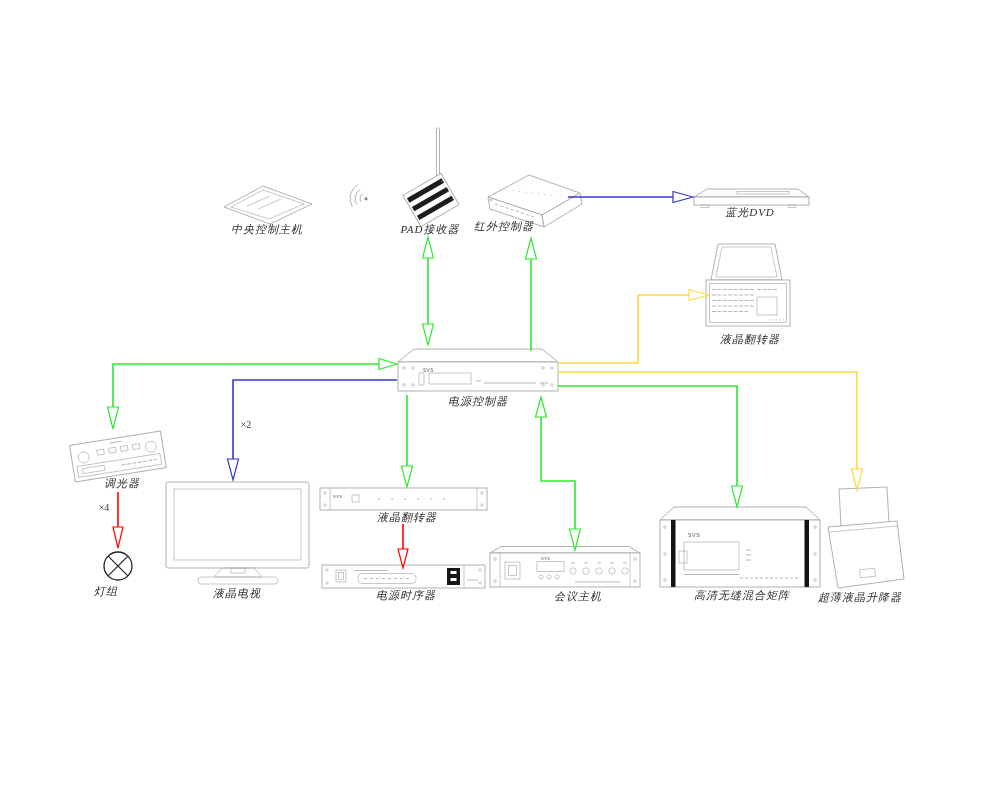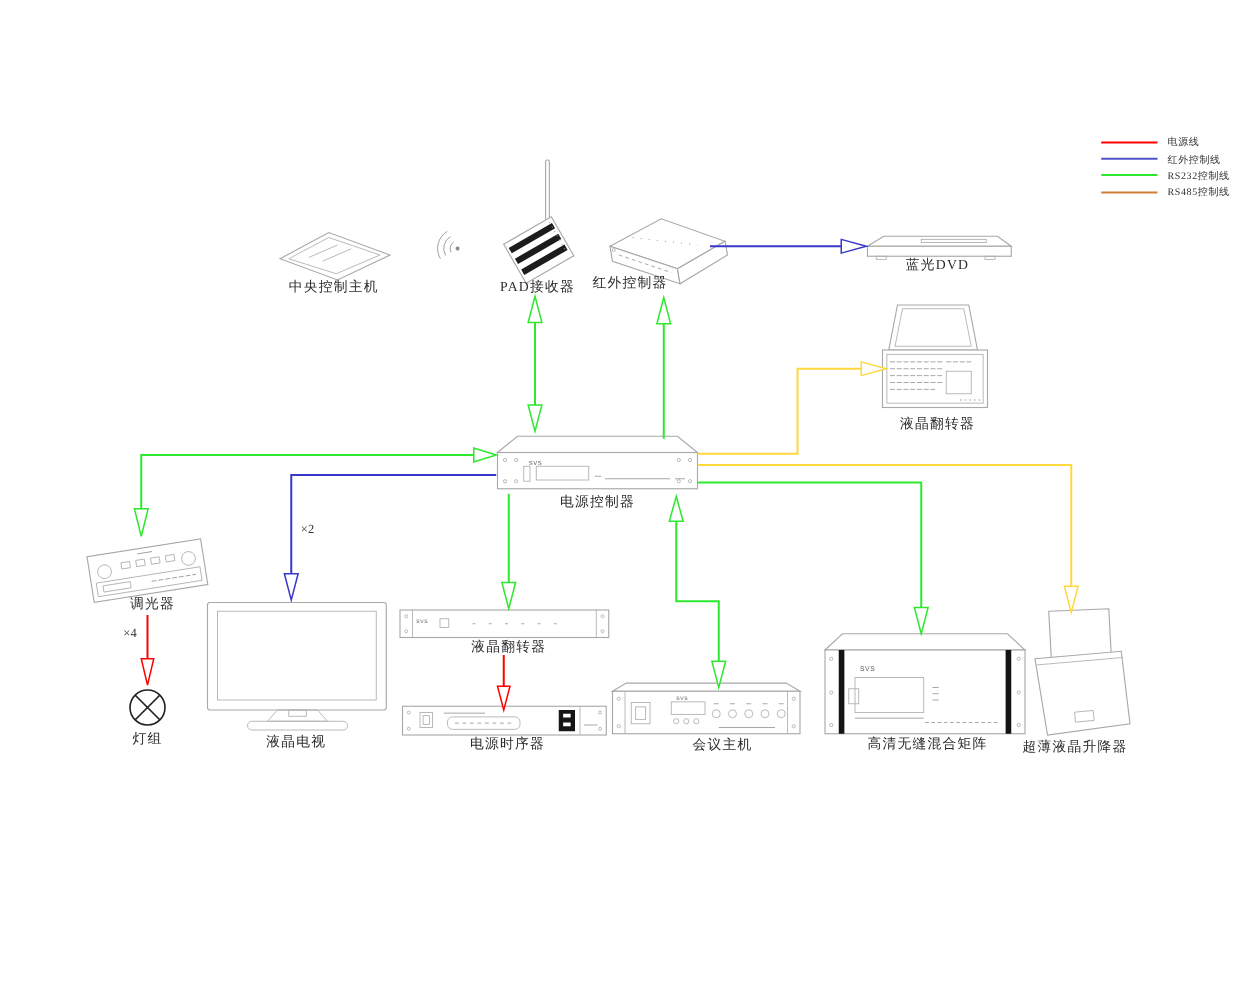--- a/index.html
+++ b/index.html
@@ -1,20 +1,20 @@
 <!DOCTYPE html>
 <html><head>
 <meta charset="utf-8">
 <style>
   html,body{margin:0;padding:0;background:#ffffff;}
   .canvas{position:relative;width:1000px;height:800px;background:#ffffff;overflow:hidden;
           font-family:"Liberation Serif", serif;}
   svg.art{position:absolute;left:0;top:0;}
   .lbl{position:absolute;transform:translate(-50%,-50%);white-space:nowrap;
-       font-size:11px;letter-spacing:1px;color:#2b2b2b;z-index:2;}
+       font-size:11px;letter-spacing:1px;color:#2b2b2b;z-index:2;font-style:italic;}
   .anno{position:absolute;transform:translate(-50%,-50%);white-space:nowrap;
        font-size:10px;letter-spacing:0;color:#333;z-index:2;}
   .legend{position:absolute;left:880px;top:107px;z-index:2;}
   .legend-row{display:flex;align-items:center;gap:6px;height:13.4px;}
   .legend-row span{font-size:8px;color:#333;letter-spacing:0.5px;}
   .dev{fill:#ffffff;stroke:#a8a8a8;stroke-width:0.9;}
   .dev2{fill:none;stroke:#b0b0b0;stroke-width:0.7;}
   .wire{fill:none;stroke-width:1.6;}
   .head{fill:#ffffff;stroke-width:1.2;}
   .tsim{stroke:#9a9a9a;stroke-width:0.7;fill:none;}
@@ -280,51 +280,25 @@
 
 </svg>
 
 <div class="lbl" style="left:267px;top:229px">中央控制主机</div>
 <div class="lbl" style="left:430px;top:229px">PAD接收器</div>
 <div class="lbl" style="left:504px;top:226px">红外控制器</div>
 <div class="lbl" style="left:750px;top:212px">蓝光DVD</div>
 <div class="lbl" style="left:750px;top:339px">液晶翻转器</div>
 <div class="lbl" style="left:478px;top:401px">电源控制器</div>
 <div class="lbl" style="left:122px;top:483px">调光器</div>
-<div class="lbl" style="left:118px;top:591px">灯组</div>
+<div class="lbl" style="left:106px;top:591px">灯组</div>
 <div class="lbl" style="left:237px;top:593px">液晶电视</div>
 <div class="lbl" style="left:407px;top:517px">液晶翻转器</div>
 <div class="lbl" style="left:406px;top:595px">电源时序器</div>
 <div class="lbl" style="left:578px;top:596px">会议主机</div>
 <div class="lbl" style="left:742px;top:595px">高清无缝混合矩阵</div>
 <div class="lbl" style="left:860px;top:597px">超薄液晶升降器</div>
 
 <div class="anno" style="left:246px;top:424px">×2</div>
 <div class="anno" style="left:104px;top:507px">×4</div>
 
-<div class="legend">
-  <div class="legend-row">
-    <svg width="48" height="6">
-          <line x1="1" y1="3" x2="46" y2="3" stroke-width="1.5" stroke="#ff0000"></line>
-        </svg>
-    <span>电源线</span>
-  </div>
-  <div class="legend-row">
-    <svg width="48" height="6">
-          <line x1="1" y1="3" x2="46" y2="3" stroke-width="1.5" stroke="#5252cc"></line>
-        </svg>
-    <span>红外控制线</span>
-  </div>
-  <div class="legend-row">
-    <svg width="48" height="6">
-          <line x1="1" y1="3" x2="46" y2="3" stroke-width="1.5" stroke="#2ee82e"></line>
-        </svg>
-    <span>RS232控制线</span>
-  </div>
-  <div class="legend-row">
-    <svg width="48" height="6">
-          <line x1="1" y1="3" x2="46" y2="3" stroke-width="1.5" stroke="#cf7e3a"></line>
-        </svg>
-    <span>RS485控制线</span>
-  </div>
+
 </div>
 
-</div>
-
 </body></html>

